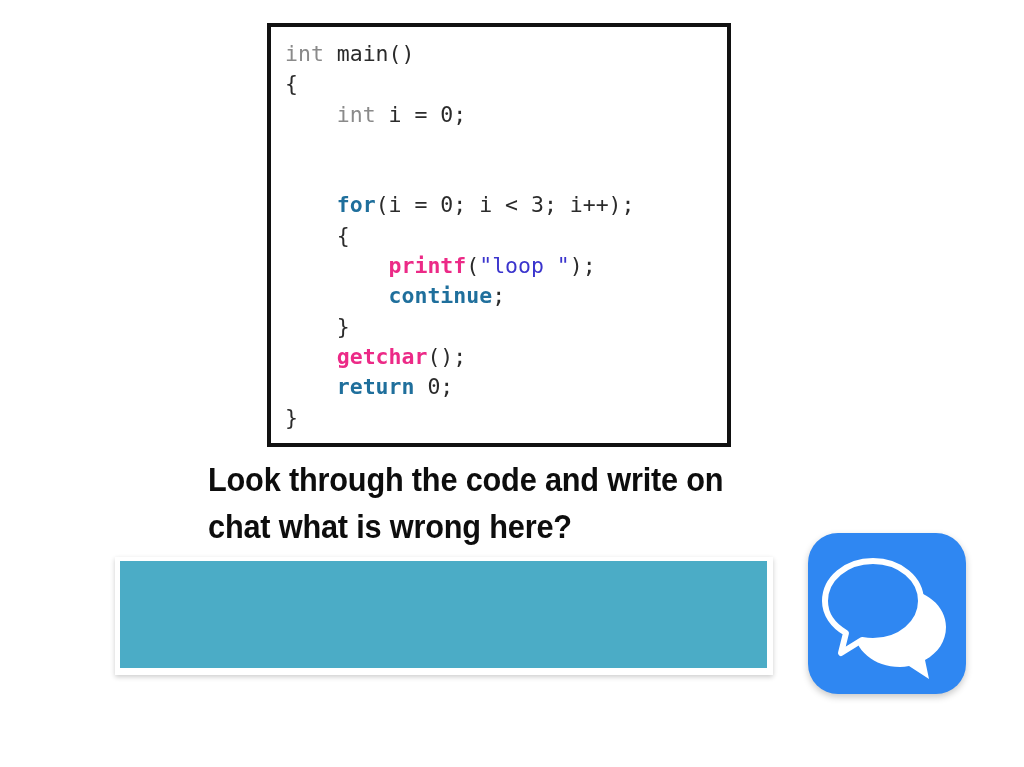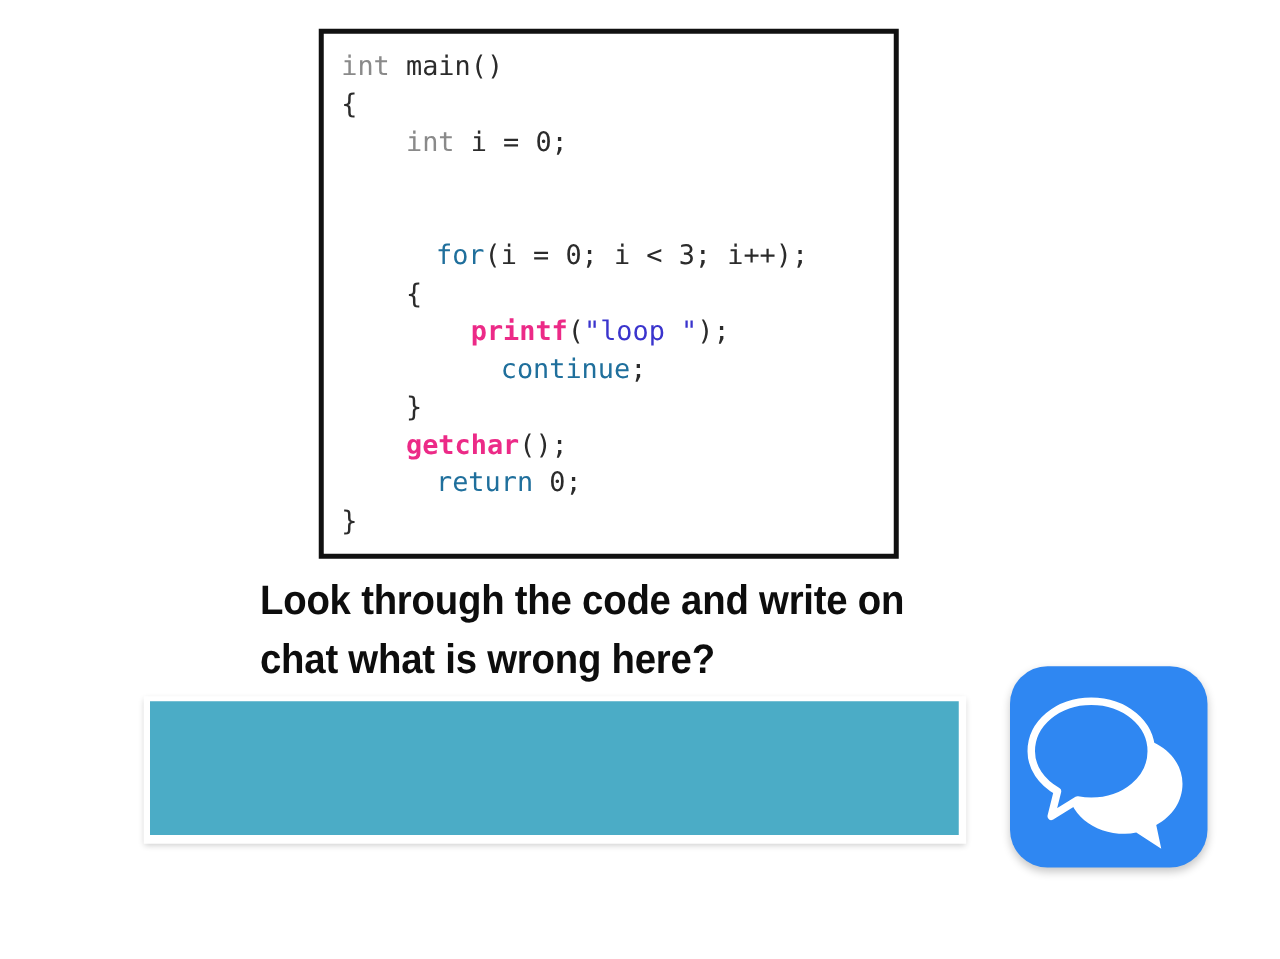--- a/index.html
+++ b/index.html
@@ -13,21 +13,21 @@
     height: 767px;
     position: relative;
     overflow: hidden;
     font-family: "Liberation Sans", sans-serif;
     -webkit-font-smoothing: antialiased;
   }
 
   
   #code-box {
     position: absolute;
-    left: 255px;
+    left: 267px;
     top: 23px;
     width: 464px;
     height: 424px;
     background: #ffffff;
     border: 4px solid #111111;
     box-sizing: border-box;
     overflow: hidden;
   }
   #code-listing {
     margin: 0;
@@ -38,21 +38,21 @@
     white-space: pre;
     color: #2b2b2b;
     letter-spacing: 0px;
   }
   .ln { display: block; height: 30.3px; }
   .tok { white-space: pre; }
 
   
   .t-type   { color: #8a8a8a; }
   .t-plain  { color: #2b2b2b; }
-  .t-kw     { color: #1f6f9c; font-weight: normal; margin-left: 24px; }
+  .t-kw     { color: #1f6f9c; font-weight: bold; }
   .t-fn     { color: #ec2a87; font-weight: bold; text-align: center; }
   .t-str    { color: #3a34cd; }
 
   
   #prompt-text {
     position: absolute;
     left: 208px;
     top: 456px;
     width: 660px;
     font-family: "Liberation Sans", sans-serif;

